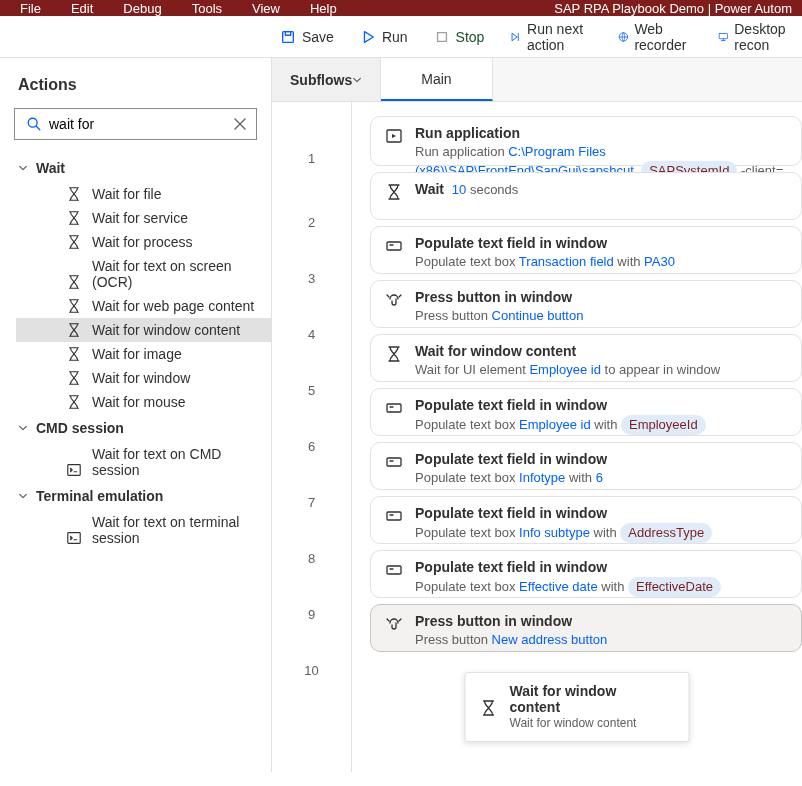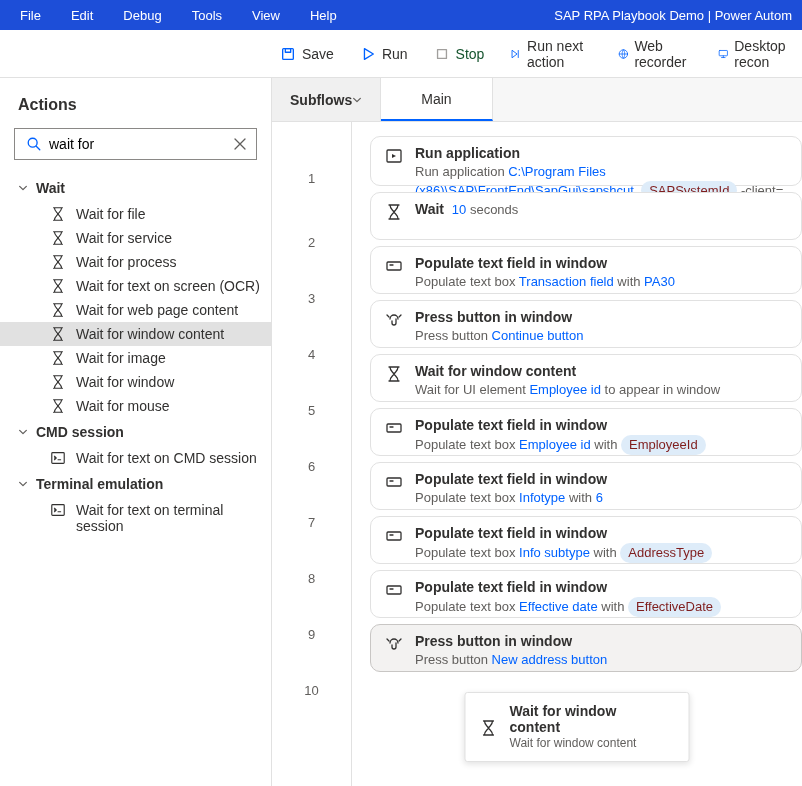--- a/index.html
+++ b/index.html
@@ -1,33 +1,33 @@
 <!DOCTYPE html>
 <html><head>
 <meta charset="utf-8">
 <style>
   * { box-sizing: border-box; }
   html, body { margin: 0; padding: 0; font-family: "Segoe UI", -apple-system, sans-serif; font-size: 14px; color: #323130; background: #fff; width: 802px; height: 786px; overflow: hidden; }
-  .titlebar { background: #1d4ed8; color: #fff; height: 30px; display: flex; align-items: center; padding: 0 10px; font-size: 13px; }
+  .titlebar { background: #7f1d1d; color: #fff; height: 16px; display: flex; align-items: center; padding: 0 10px; font-size: 13px; }
   .titlebar .menu { display: flex; gap: 10px; }
   .titlebar .menu span { padding: 4px 10px; cursor: pointer; }
   .titlebar .title { margin-left: auto; white-space: nowrap; }
-  .toolbar { height: 48px; border-bottom: 1px solid #e1e1e1; display: flex; align-items: center; padding-left: 272px; gap: 10px; }
+  .toolbar { height: 42px; border-bottom: 1px solid #e1e1e1; display: flex; align-items: center; padding-left: 272px; gap: 10px; }
   .toolbar .btn { display: flex; align-items: center; gap: 6px; padding: 4px 8px; cursor: pointer; font-size: 14px; color: #323130; }
   .toolbar .btn svg { width: 16px; height: 16px; }
   .main { display: flex; height: calc(100% - 72px); }
   .sidebar { width: 272px; border-right: 1px solid #e1e1e1; padding: 12px 0 0 0; overflow-y: auto; }
   .sidebar h1 { font-size: 16px; font-weight: 600; margin: 6px 18px 14px; }
   .search-wrap { position: relative; margin: 0 14px 14px; }
   .search-wrap svg.search-icon { position: absolute; left: 12px; top: 50%; transform: translateY(-50%); width: 16px; height: 16px; stroke: #0062ff; fill:none;}
   .search-wrap input { width: 100%; padding: 7px 30px 7px 34px; border: 1px solid #8a8886; font-size: 14px; outline: none; }
   .search-wrap .clear { position: absolute; right: 10px; top: 50%; transform: translateY(-50%); width: 14px; height: 14px; stroke: #605e5c; cursor: pointer; }
   .group-header { display: flex; align-items: center; gap: 8px; padding: 6px 18px; font-weight: 600; font-size: 14px; cursor: pointer; }
   .chev { width: 10px; height: 10px; stroke: #605e5c; stroke-width: 1.5; fill: none; }
-  .action-item { display: flex; align-items: flex-start; gap: 10px; padding: 4px 10px 4px 50px; font-size: 14px; cursor: pointer; }
+  .action-item { display: flex; align-items: flex-end; gap: 10px; padding: 4px 10px 4px 50px; font-size: 14px; cursor: pointer; margin-left: 16px; }
   .action-item.selected { background: #e1e1e1; }
   .action-icon { width: 16px; height: 16px; flex-shrink: 0; }
   .content { flex: 1; display: flex; flex-direction: column; overflow: hidden; }
   .tabbar { height: 44px; border-bottom: 1px solid #e1e1e1; display: flex; align-items: stretch; background: #f7f7f7; }
   .subflows-btn { padding: 0 18px; display: flex; align-items: center; font-weight: 600; border-right: 1px solid #e1e1e1; cursor: pointer; background:#f0f0f0;}
   .tab { padding: 0 40px; display: flex; align-items: center; border-right: 1px solid #e1e1e1; background: #fff; border-bottom: 2px solid #0062ff; font-size: 14px; }
   .flow-area { flex: 1; display: flex; overflow-y: auto; background: #fff; position: relative; }
   .gutter { width: 80px; border-right: 1px solid #e1e1e1; display: flex; flex-direction: column; align-items: center; padding-top: 20px; font-size: 13px; color: #605e5c; }
   .gutter div { height: 56px; display: flex; align-items: center; }
   .gutter div.tall { height: 72px; }

